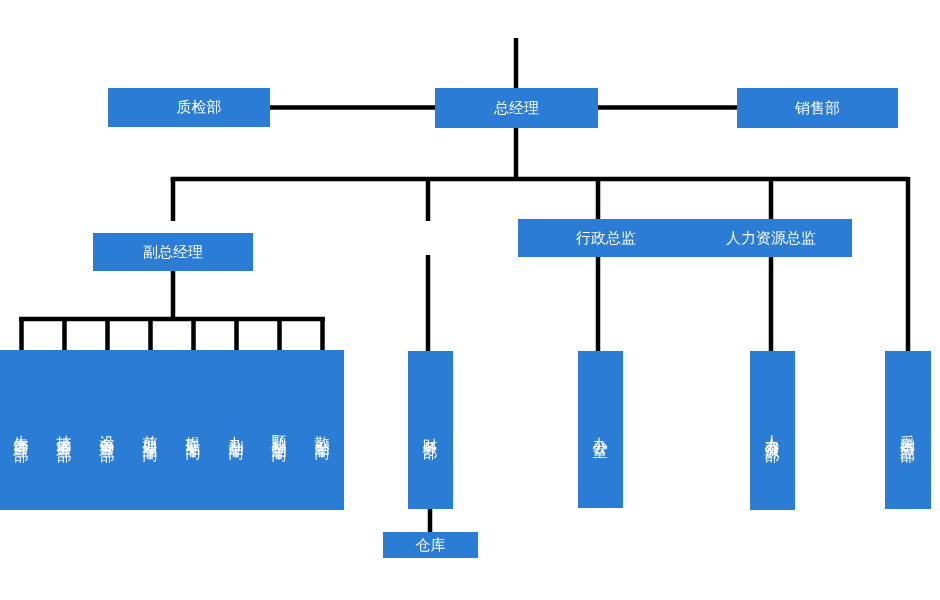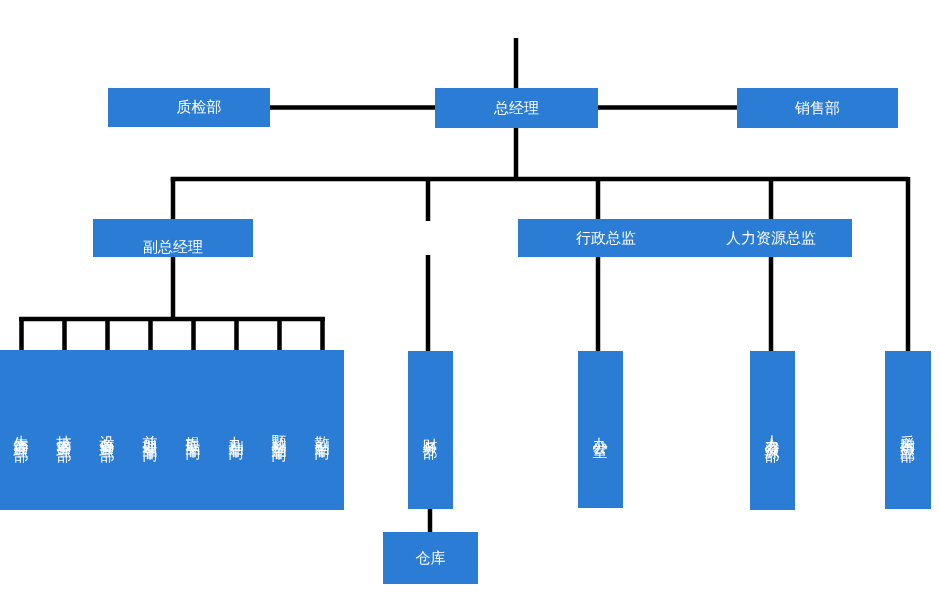--- a/index.html
+++ b/index.html
@@ -86,21 +86,21 @@
   </div>
 
   <div class="node" style="left:435px; top:88px; width:163px; height:40px;">
     <span>总经理</span>
   </div>
 
   <div class="node" style="left:737px; top:88px; width:161px; height:40px;">
     <span>销售部</span>
   </div>
 
-  <div class="node" style="left:93px; top:219px; width:160px; height:38px;align-items:flex-end;">
+  <div class="node" style="left:93px; top:233px; width:160px; height:38px;">
     <span>副总经理</span>
   </div>
 
 
   <div class="node" style="left:518px; top:219px; width:176px; height:38px;">
     <span>行政总监</span>
   </div>
 
   <div class="node" style="left:690px; top:219px; width:162px; height:38px;">
     <span>人力资源总监</span>
@@ -142,17 +142,17 @@
   </div>
 
   <div class="node" style="left:750px; top:351px; width:45px; height:159px;">
     <span class="vlabel">人力资源部</span>
   </div>
 
   <div class="node" style="left:885px; top:351px; width:46px; height:158px;">
     <span class="vlabel">采购供应部</span>
   </div>
 
-  <div class="node" style="left:383px; top:532px; width:95px; height:52px;">
+  <div class="node" style="left:383px; top:532px; width:95px; height:26px;">
     <span>仓库</span>
   </div>
 
 </div>
 
 </body></html>

